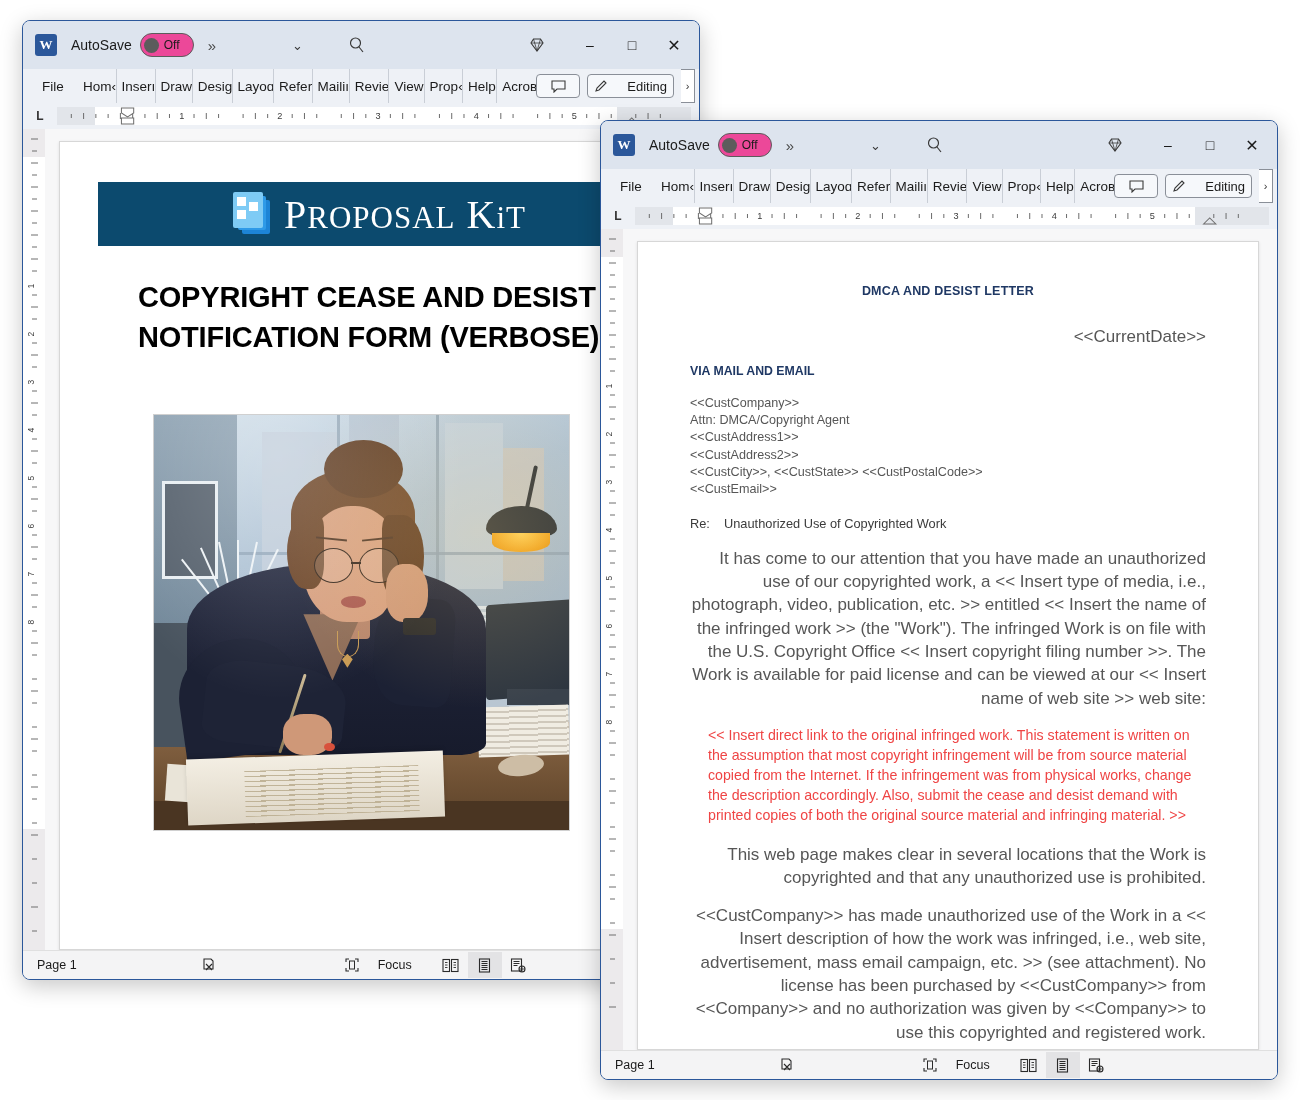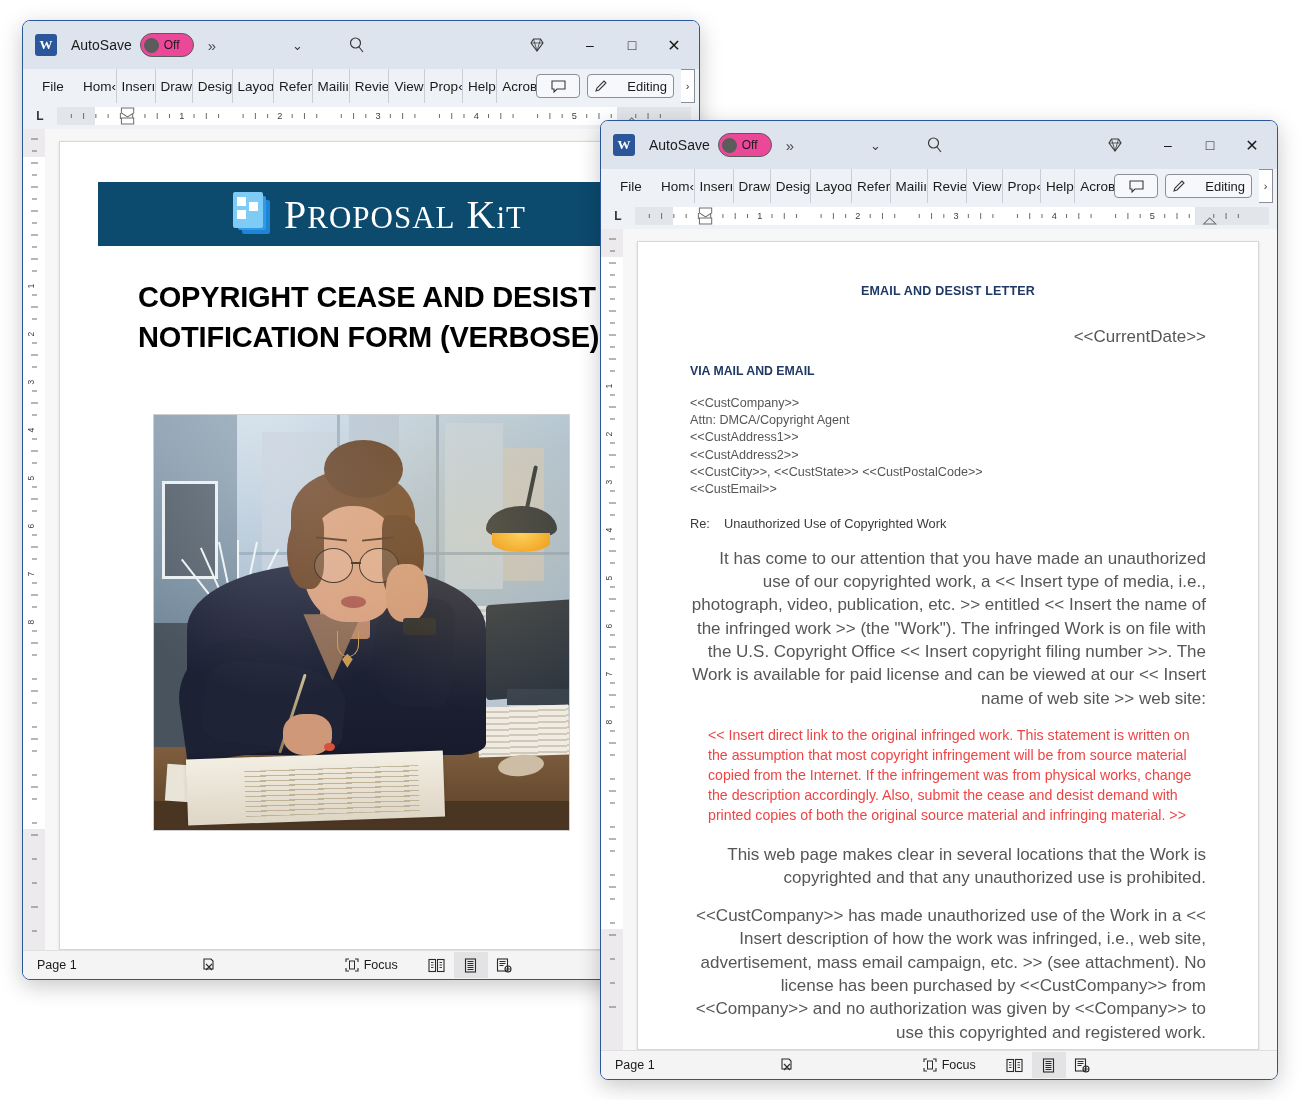--- a/index.html
+++ b/index.html
@@ -112,21 +112,21 @@
 
   
   .statusbar{
     height:28px;flex:0 0 28px;background:#f4f4f5;border-top:1px solid #e0e0e0;
     display:flex;align-items:center;font-size:12.5px;color:#1b1b1b;
     padding:0 14px;
   }
   .sb-page{width:auto;}
   .sb-gap1{width:124px;}
   .sb-gap2{width:128px;}
-  .sb-focus{display:flex;align-items:center;gap:5px;}
+  .sb-focus{display:flex;align-items:center;gap:19px;}
   .viewbtn{
     width:34px;height:26px;display:flex;align-items:center;justify-content:center;
   }
   .viewbtn.active{background:#e3e3e5;}
   .sb-left-pad{margin-left:22px;}
 
   
   .pk-banner{
     position:absolute;left:38px;top:40px;right:0;height:64px;
     background:#0c4a6e;display:flex;align-items:center;justify-content:center;
@@ -777,21 +777,21 @@
           <text x="11" y="397" transform="rotate(-90 11 397)">6</text>
           <text x="11" y="445" transform="rotate(-90 11 445)">7</text>
           <text x="11" y="493" transform="rotate(-90 11 493)">8</text>
         </g>
       </svg>
     </div>
 
     <div class="page-wrap">
       <div class="page">
         <div class="letter">
-          <div class="l-title">EMAIL AND DESIST LETTER</div>
+          <div class="l-title">DMCA AND DESIST LETTER</div>
           <p class="l-p">&lt;&lt;CurrentDate&gt;&gt;</p>
           <p class="l-blue">VIA MAIL AND EMAIL</p>
           <p class="l-addr">&lt;&lt;CustCompany&gt;&gt;
 Attn: DMCA/Copyright Agent
 &lt;&lt;CustAddress1&gt;&gt;
 &lt;&lt;CustAddress2&gt;&gt;
 &lt;&lt;CustCity&gt;&gt;, &lt;&lt;CustState&gt;&gt; &lt;&lt;CustPostalCode&gt;&gt;
 &lt;&lt;CustEmail&gt;&gt;</p>
           <p class="l-re"><span class="lbl">Re:</span><span>Unauthorized Use of Copyrighted Work</span></p>
           <p class="l-p">It has come to our attention that you have made an unauthorized use of our copyrighted work, a &lt;&lt; Insert type of media, i.e., photograph, video, publication, etc. &gt;&gt; entitled &lt;&lt; Insert the name of the infringed work &gt;&gt; (the "Work"). The infringed Work is on file with the U.S. Copyright Office &lt;&lt; Insert copyright filing number &gt;&gt;. The Work is available for paid license and can be viewed at our &lt;&lt; Insert name of web site &gt;&gt; web site:</p>

